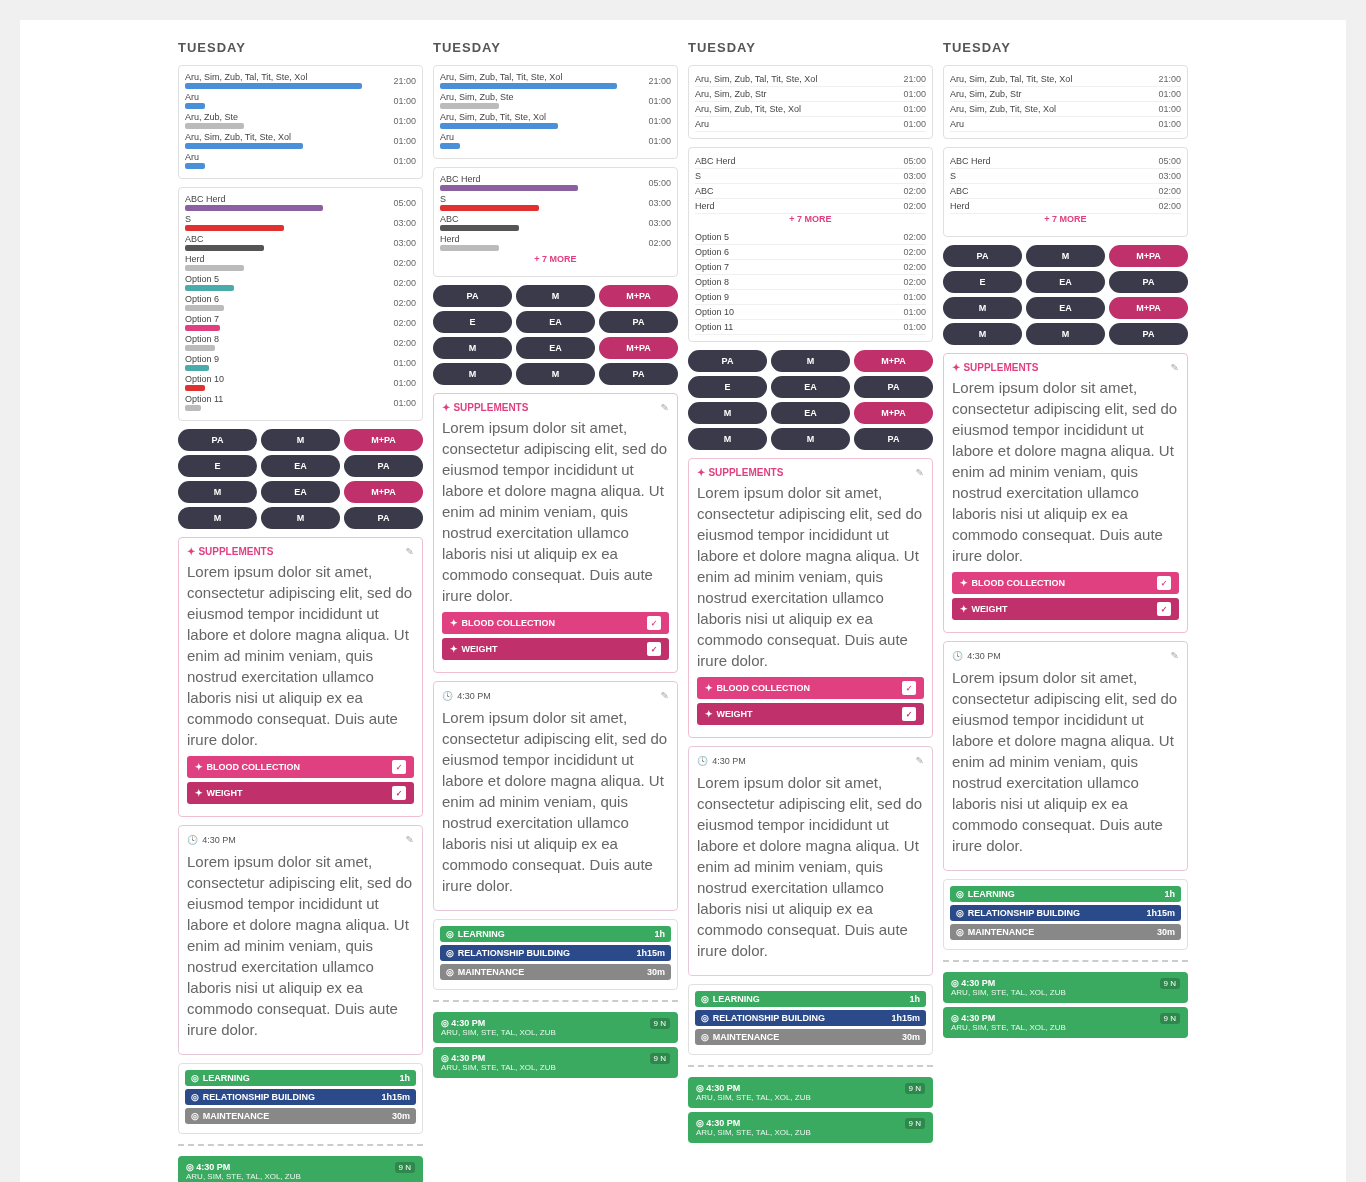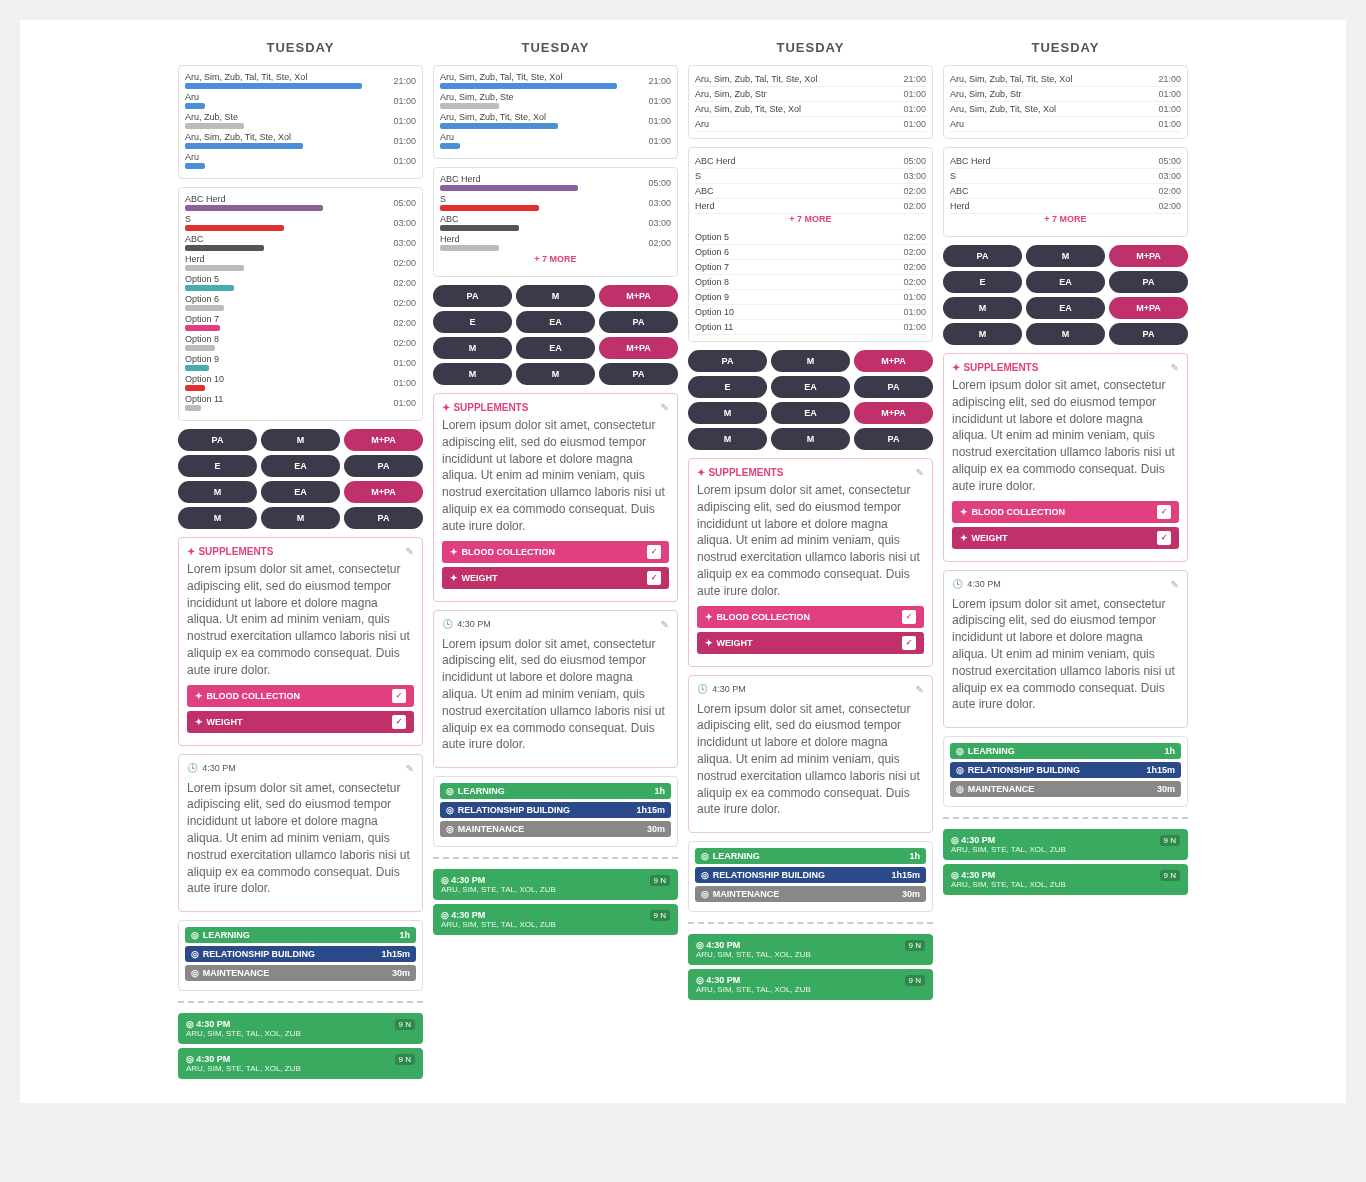--- a/index.html
+++ b/index.html
@@ -16,21 +16,20 @@
       background: #fff;
       padding: 20px;
       max-width: 1366px;
       margin: 0 auto;
     }
     .column {
       width: 245px;
       flex-shrink: 0;
     }
     .column-title {
-      text-align: center;
       font-size: 13px;
       font-weight: bold;
       letter-spacing: 1px;
       color: #555;
       margin-bottom: 10px;
     }
     .card {
       background: #fff;
       border: 1px solid #e0e0e0;
       border-radius: 4px;
@@ -107,21 +106,21 @@
       display: flex;
       align-items: center;
       gap: 3px;
     }
     .edit-icon {
       color: #aaa;
       font-size: 10px;
       cursor: pointer;
     }
     .section-text {
-      font-size: 12px;
+      font-size: 15px;
       color: #666;
       line-height: 1.4;
       margin-bottom: 6px;
     }
     .action-row {
       display: flex;
       align-items: center;
       justify-content: space-between;
       background: #e04080;
       color: #fff;

